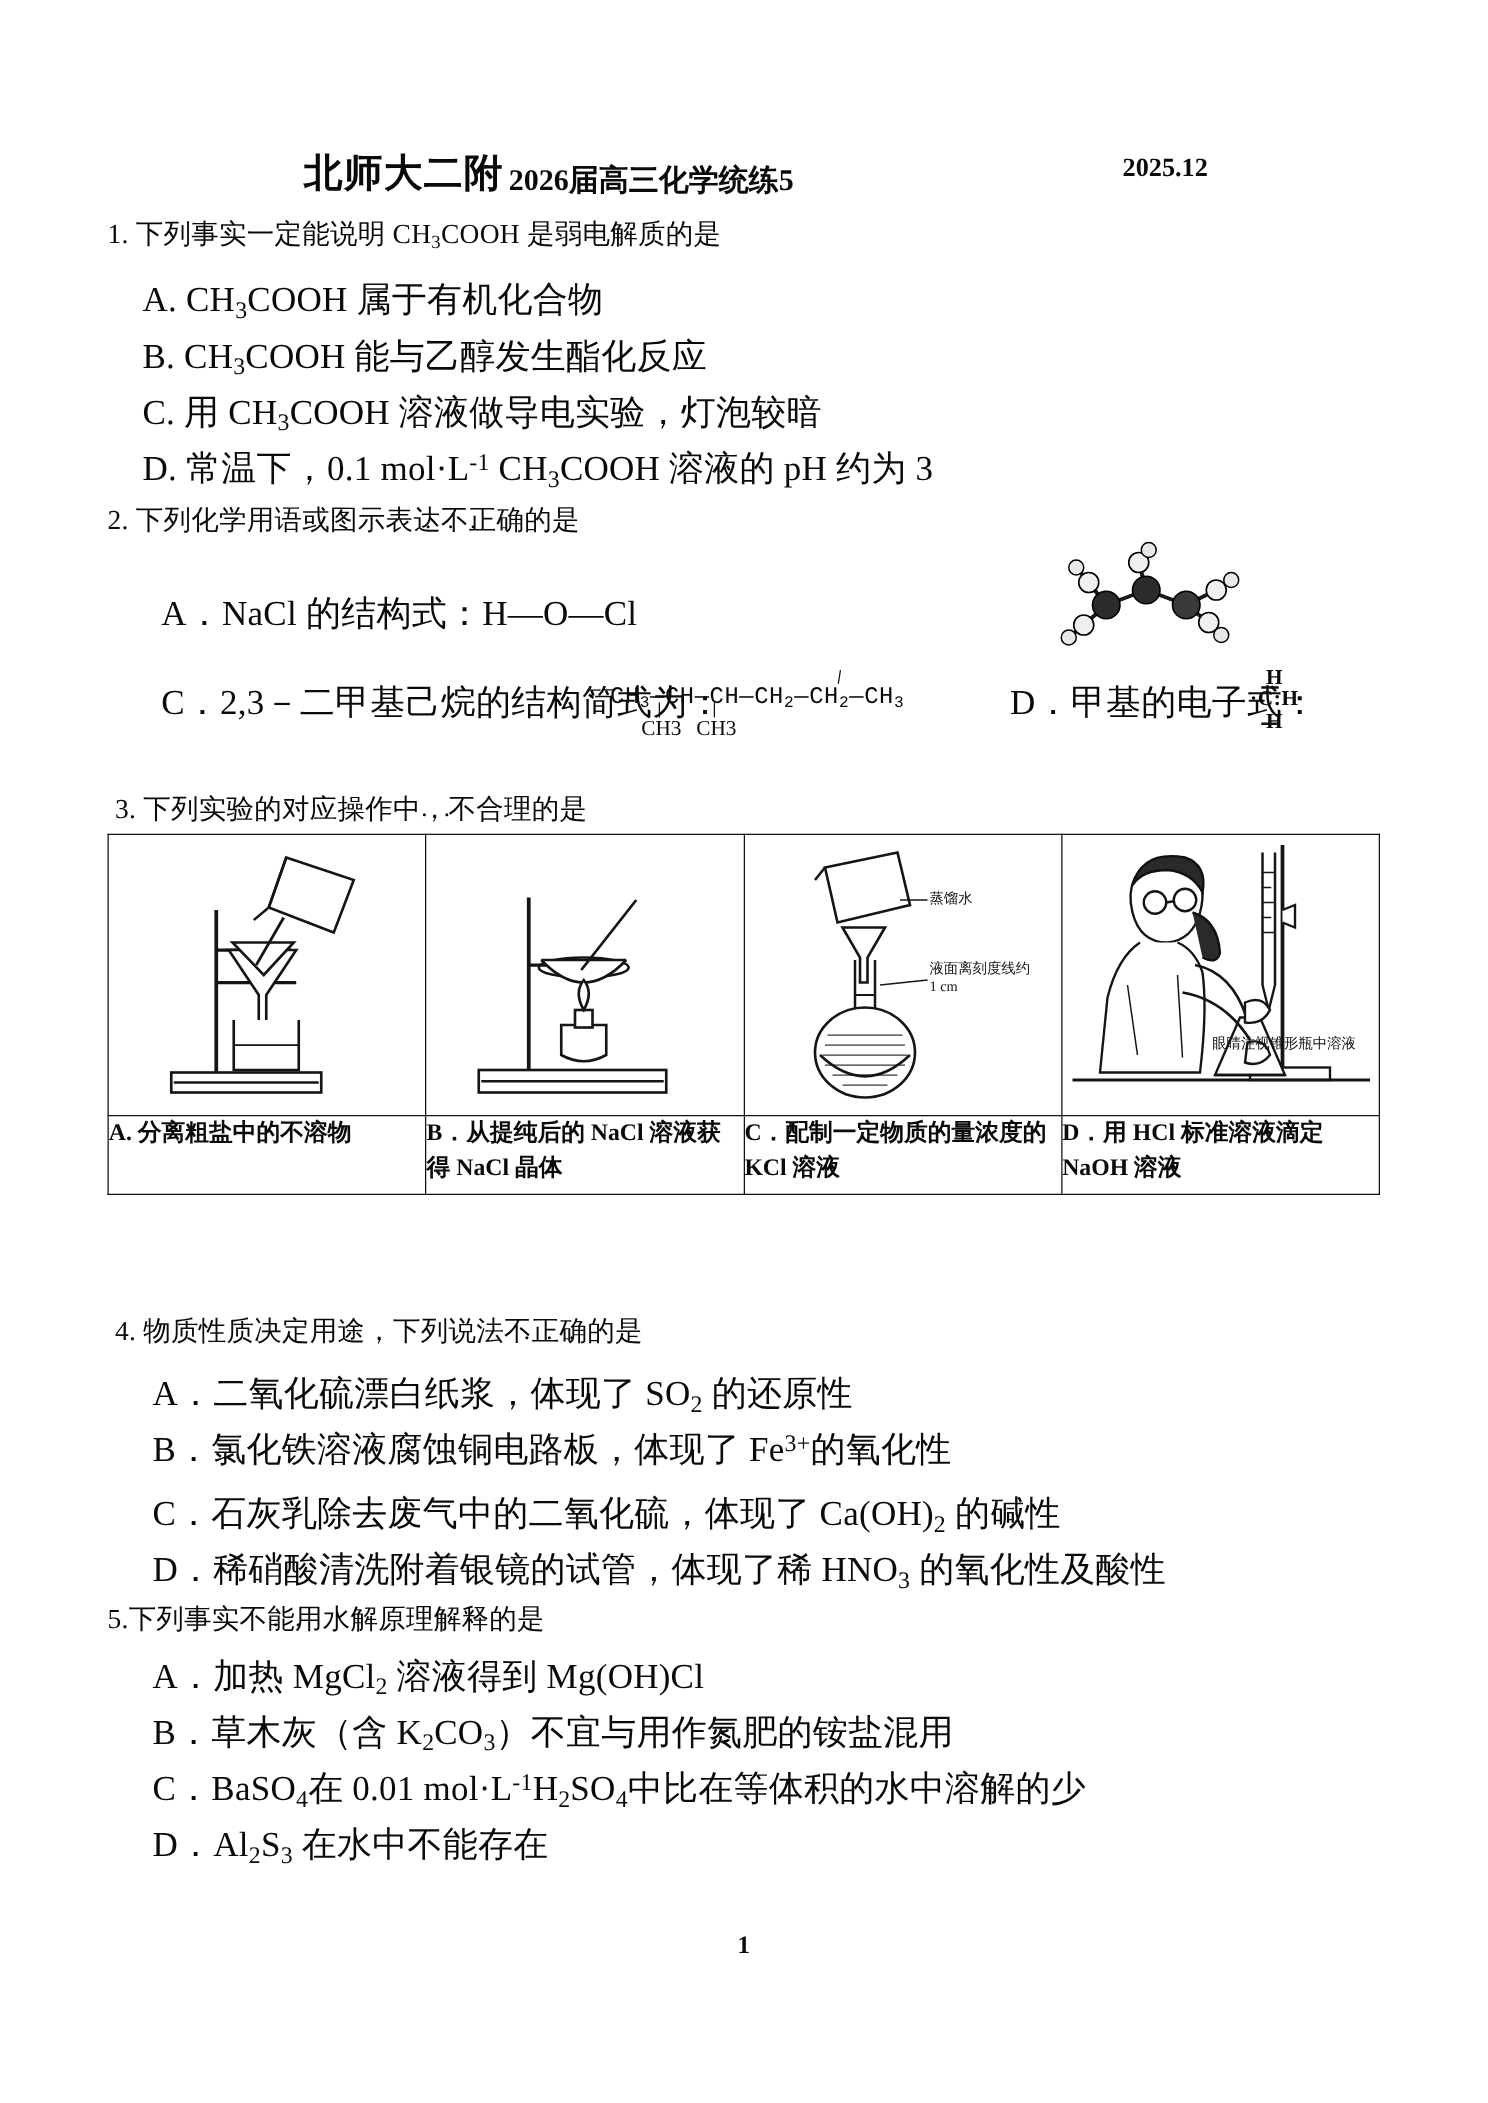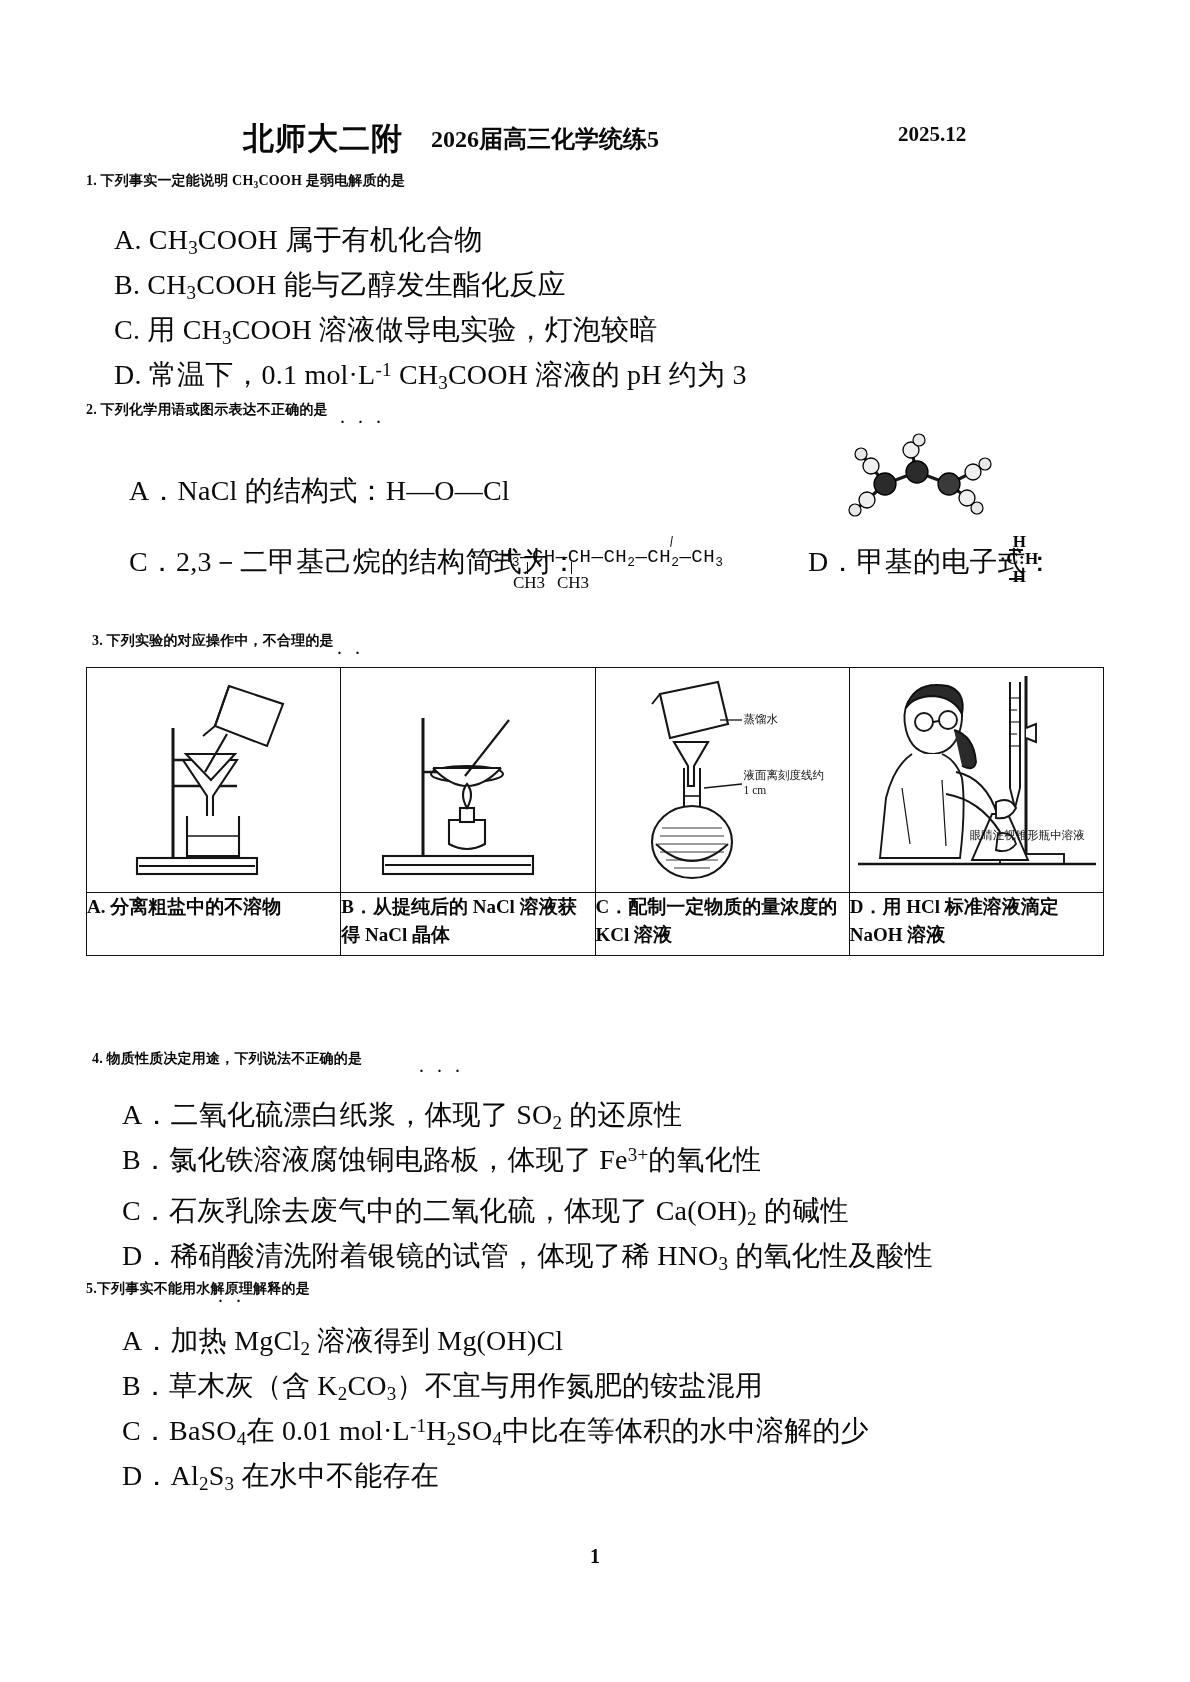--- a/index.html
+++ b/index.html
@@ -13,38 +13,38 @@
   }
   .page{
     position:relative;
     width:1190px;height:1682px;
     box-sizing:border-box;
     padding:0;
   }
   
   .header{
     position:absolute;left:0;top:118px;width:1190px;
-    display:flex;align-items:center;
+    display:flex;align-items:flex-end;
   }
   .hdr-school{
     margin-left:243px;
     font-size:31px;font-weight:bold;letter-spacing:1px;
     font-family:"Liberation Serif","DejaVu Serif",serif;
   }
   .hdr-title{
-    margin-left:28px;font-size:24px;font-weight:bold;letter-spacing:0px;
+    margin-left:4px;font-size:24px;font-weight:bold;letter-spacing:0px;
   }
   .hdr-date{
     position:absolute;left:898px;top:4px;
     font-size:21px;font-weight:bold;
   }
   
   .qstem{
     position:absolute;
-    font-size:14px;font-weight:bold;
+    font-size:22px;font-weight:normal;
     white-space:nowrap;
     letter-spacing:.2px;
   }
   .opt{
     position:absolute;
     font-size:28px;font-weight:normal;
     white-space:nowrap;
     letter-spacing:.2px;
   }
   sub{font-size:.68em;vertical-align:-.28em;}

